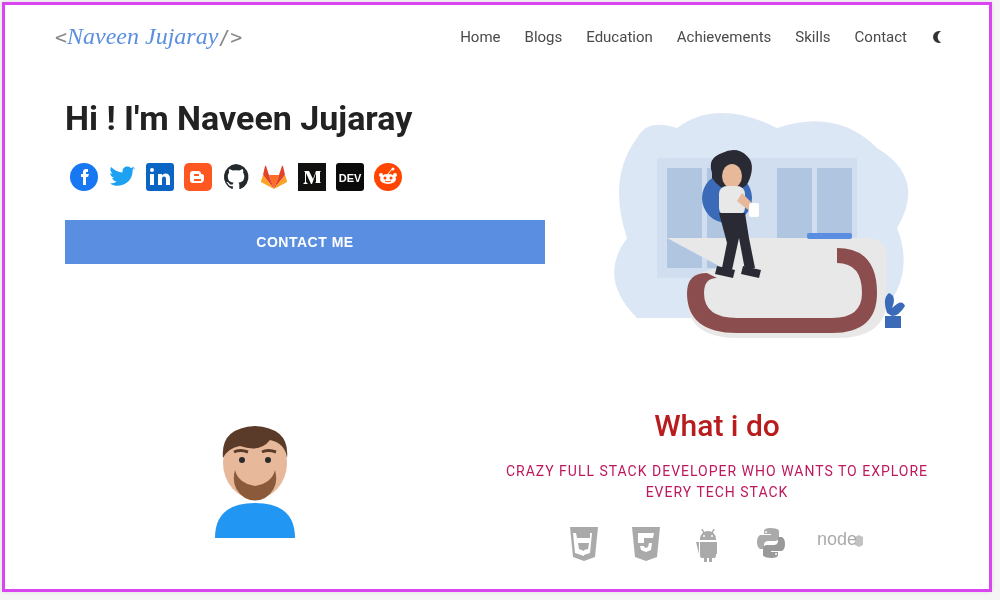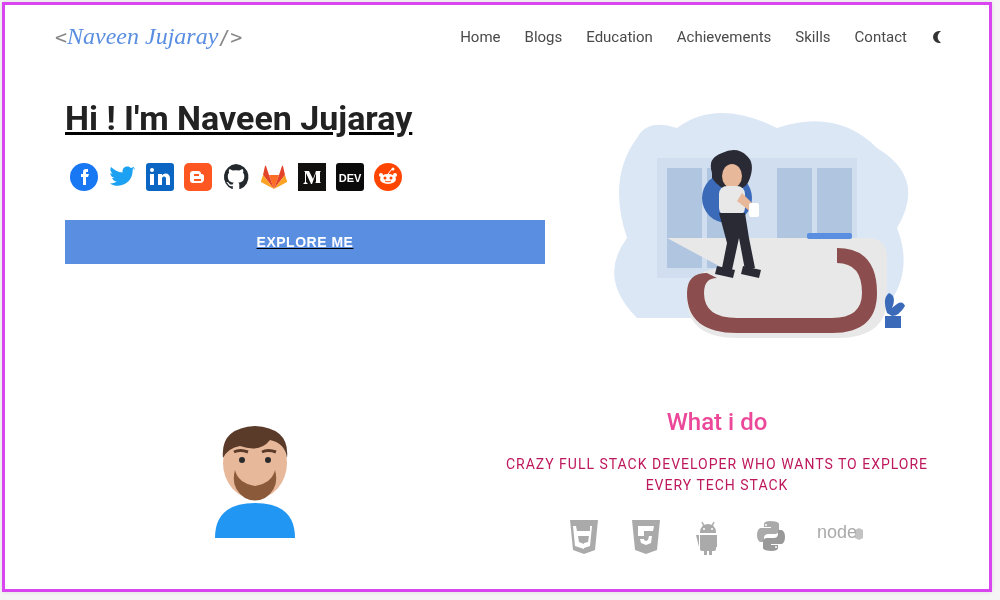--- a/index.html
+++ b/index.html
@@ -4,35 +4,35 @@
 <style>
 * { margin:0; padding:0; box-sizing:border-box; }
 body { font-family:-apple-system,BlinkMacSystemFont,"Segoe UI",Roboto,Arial,sans-serif; background:#f5f5f5; width:1000px; height:600px; overflow:hidden; }
 .frame { width:990px; height:590px; margin:2px; background:#fff; border:3px solid #d946ef; box-shadow:0 0 4px rgba(0,0,0,0.1); position:relative; overflow:hidden; }
 .header { display:flex; align-items:center; justify-content:space-between; padding:18px 40px 18px 50px; }
 .logo { font-family:"Brush Script MT",cursive; font-size:24px; color:#5a8ee0; font-style:italic; }
 .logo .bracket { color:#888; font-family:monospace; font-style:normal; font-size:20px; }
 .nav { display:flex; align-items:flex-start; gap:24px; }
 .nav a { color:#4a4a4a; text-decoration:none; font-size:15px; cursor:pointer; }
 .dark-toggle { width:18px; height:18px; cursor:pointer; display:flex; align-items:center; }
-.hero { display:flex; padding:30px 40px 10px 60px; gap:20px;text-decoration:underline; }
+.hero { display:flex; padding:30px 40px 10px 60px; gap:20px; }
 .hero-left { flex:0 0 480px; }
 .hero-title { font-size:34px; font-weight:700; color:#222; margin-bottom:24px; }
 .hero-sub { font-size:16px; color:#666; text-align:center; line-height:1.6; margin-bottom:30px; padding:0 10px; }
 .socials { display:flex; gap:8px; margin-bottom:28px; padding-left:4px;align-items:center; }
 .social { width:30px; height:30px; display:flex; align-items:center; justify-content:center; cursor:pointer; }
 .buttons { display:flex; gap:50px; }
 .btn { background:#5a8ee0; color:#fff; border:none; padding:14px 32px; font-size:14px; font-weight:700; letter-spacing:0.5px; cursor:pointer; flex:1; text-align:center; }
 .hero-right { flex:1; display:flex; align-items:center; justify-content:center; }
 .illustration { width:360px; height:280px; position:relative; }
 .whatido { display:flex; padding:20px 40px 0 60px; gap:40px; }
 .avatar-wrap { flex:0 0 380px; display:flex; justify-content:center; }
 .avatar { width:130px; height:130px; position:relative; }
 .whatido-right { flex:1; text-align:center; }
-.whatido-title { font-size:24px; font-weight:500; color:#ec4899; margin-bottom:18px; }
+.whatido-title { font-size:30px; font-weight:500; color:#b91c1c; margin-bottom:18px; }
 .whatido-sub { font-size:14px; letter-spacing:1px; color:#be185d; margin-bottom:22px; line-height:1.5; }
 .techs { display:flex; justify-content:center; gap:28px; }
 .tech { color:#b91c1c; }
 </style>
 </head>
 <body>
 
 <div class="frame">
 
 <div class="header">
@@ -117,21 +117,21 @@
               <circle cx="18" cy="16" r="1.5" fill="#ff4500"></circle>
               <path stroke="#ff4500" stroke-width="1" fill="none" d="M12 19c1 1 5 1 6 0"></path>
               <circle cx="22" cy="13" r="2" fill="#fff"></circle>
               <circle cx="8" cy="13" r="2" fill="#fff"></circle>
               <circle cx="20" cy="7" r="1.5" fill="#fff"></circle>
               <path stroke="#fff" stroke-width="1" fill="none" d="M15 12l4-5"></path>
             </svg>
           </div>
     </div>
     <div class="buttons">
-      <button class="btn">EXPLORE ME</button>
+      <button class="btn">CONTACT ME</button>
     </div>
   </div>
   <div class="hero-right">
     <div class="illustration">
       <svg width="360" height="280" viewBox="0 0 360 280">
         <path fill="#dce7f5" d="M60 40 Q30 80 50 140 Q20 180 60 220 L300 220 Q340 180 320 130 Q350 80 300 50 Q260 10 200 30 Q140 0 100 30 Q70 20 60 40z"></path>
         <rect x="80" y="60" width="200" height="120" fill="#c8d8ec" opacity="0.6"></rect>
         <rect x="90" y="70" width="35" height="100" fill="#b0c5e0"></rect>
             <rect x="130" y="70" width="35" height="100" fill="#b0c5e0"></rect>
         <rect x="200" y="70" width="35" height="100" fill="#b0c5e0"></rect>

